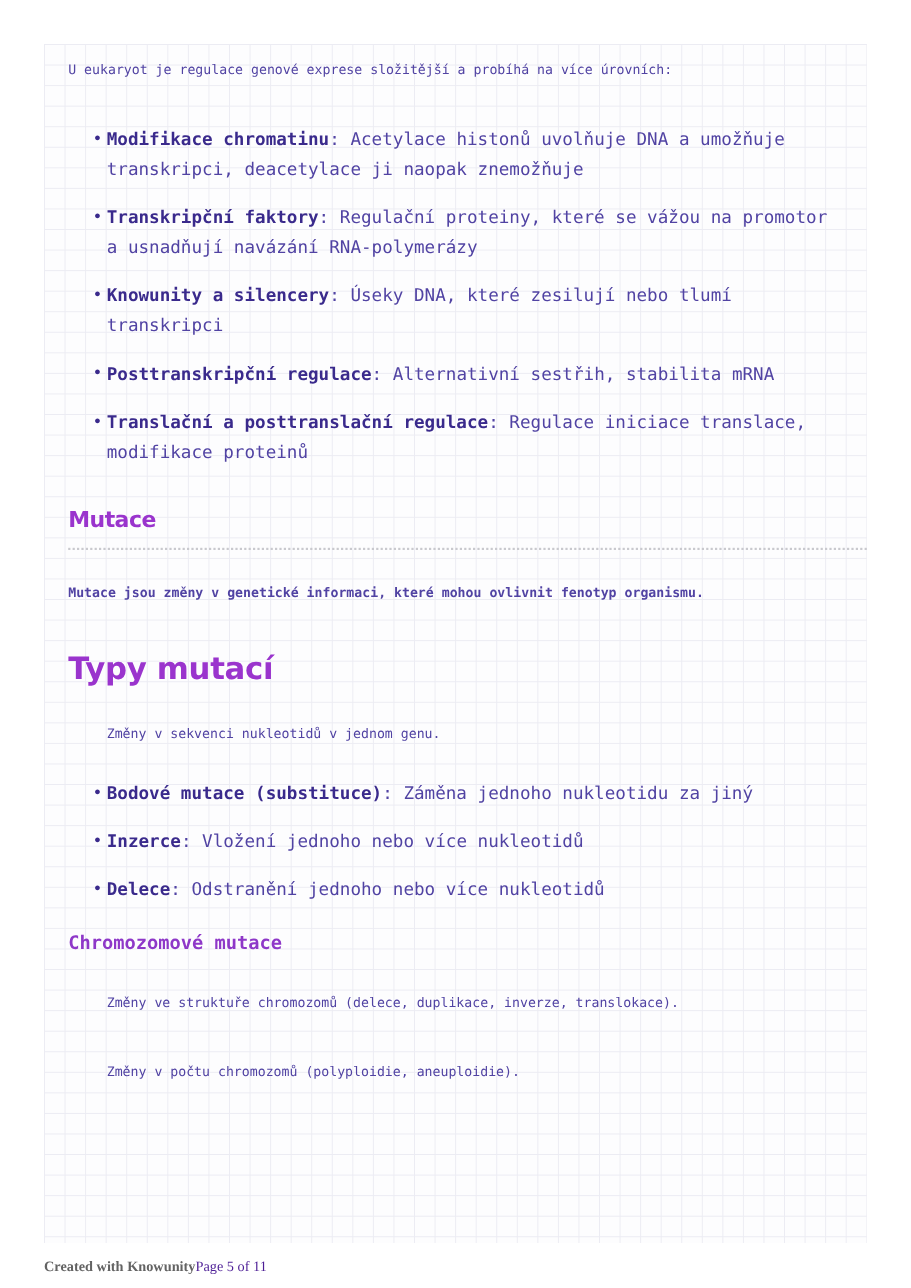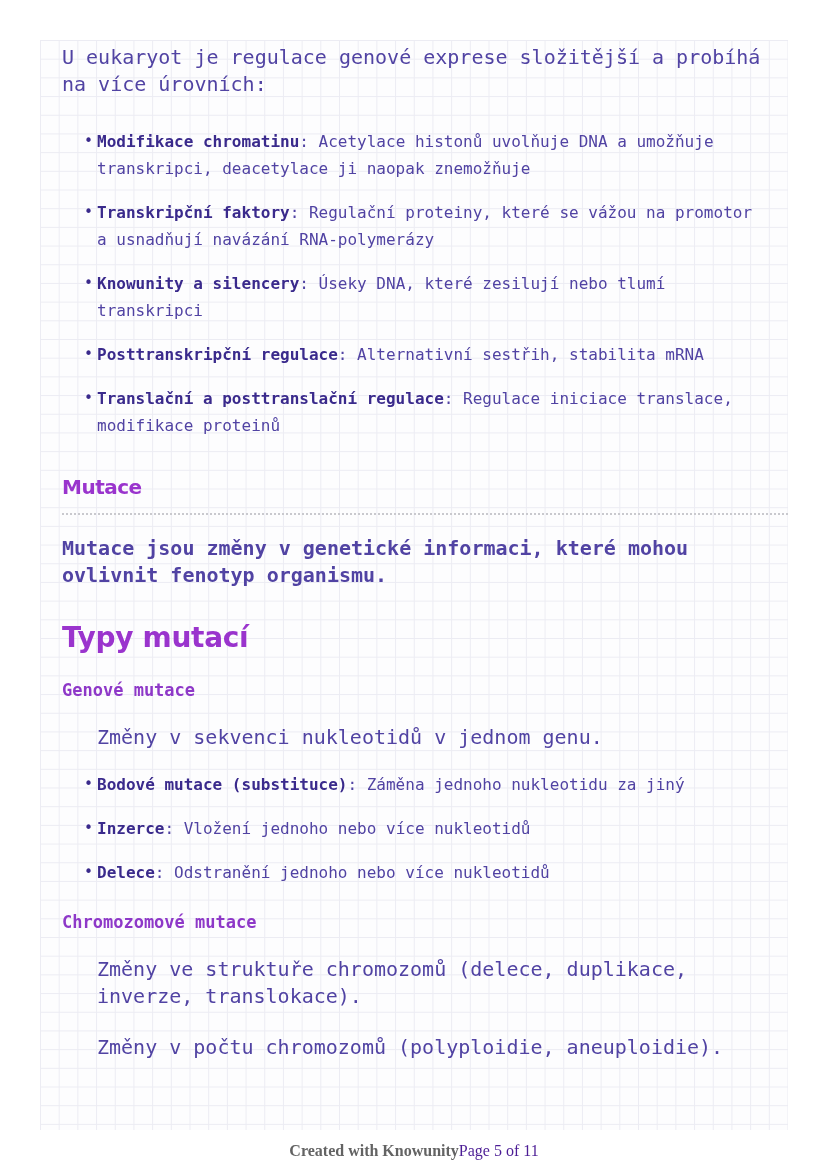--- a/index.html
+++ b/index.html
@@ -18,22 +18,22 @@
     width: 748px;
     height: 1090px;
     background-color: #fdfdfe;
     background-image:
       linear-gradient(to right, #ececf3 1px, transparent 1px),
       linear-gradient(to bottom, #ececf3 1px, transparent 1px);
     background-size: 18.7px 18.7px;
     padding: 4px 22px 0 22px;
   }
   .body-text {
-    font-size: 20px;
-    line-height: 27px;
+    font-size: 12px;
+    line-height: 39px;
     color: #5143a3;
   }
   p.intro { margin-bottom: 30px; }
   ul.bullets {
     list-style: none;
     margin-left: 22px;
     margin-bottom: 0;
   }
   ul.bullets li {
     display: flex;
@@ -83,24 +83,24 @@
   }
   .sub-bullets { margin-top: 20px; }
   .footer {
     position: absolute;
     left: 0;
     top: 1130px;
     width: 828px;
     height: 41px;
     display: flex;
     align-items: center;
-    justify-content: center;
+    justify-content: flex-start;
     padding: 0 40px;
     font-family: "Liberation Serif", "DejaVu Serif", serif;
-    font-size: 16px;
+    font-size: 13px;
     color: #6e6e6e;
   }
   .footer .brand { font-weight: bold; color: #636363; }
   .footer .pagenum { color: #4c1d95; }
 </style>
 </head>
 <body>
 
 <div class="sheet">
 
@@ -128,21 +128,20 @@
       <span class="li-body"><strong class="term">Translační a posttranslační regulace</strong><span class="sep">: </span><span>Regulace iniciace translace, modifikace proteinů</span></span>
     </li>
   </ul>
 
   <h1 class="doc-title">Mutace</h1>
 
   <p class="body-text lead">Mutace jsou změny v genetické informaci, které mohou ovlivnit fenotyp organismu.</p>
 
   <h2 class="section-title">Typy mutací</h2>
 
-  <h3 class="sub-title">Genové mutace</h3>
   <p class="body-text indented">Změny v sekvenci nukleotidů v jednom genu.</p>
   <ul class="bullets sub-bullets">
     <li>
       <span class="marker">•</span>
       <span class="li-body"><strong class="term">Bodové mutace (substituce)</strong><span class="sep">: </span><span>Záměna jednoho nukleotidu za jiný</span></span>
     </li>
     <li>
       <span class="marker">•</span>
       <span class="li-body"><strong class="term">Inzerce</strong><span class="sep">: </span><span>Vložení jednoho nebo více nukleotidů</span></span>
     </li>

